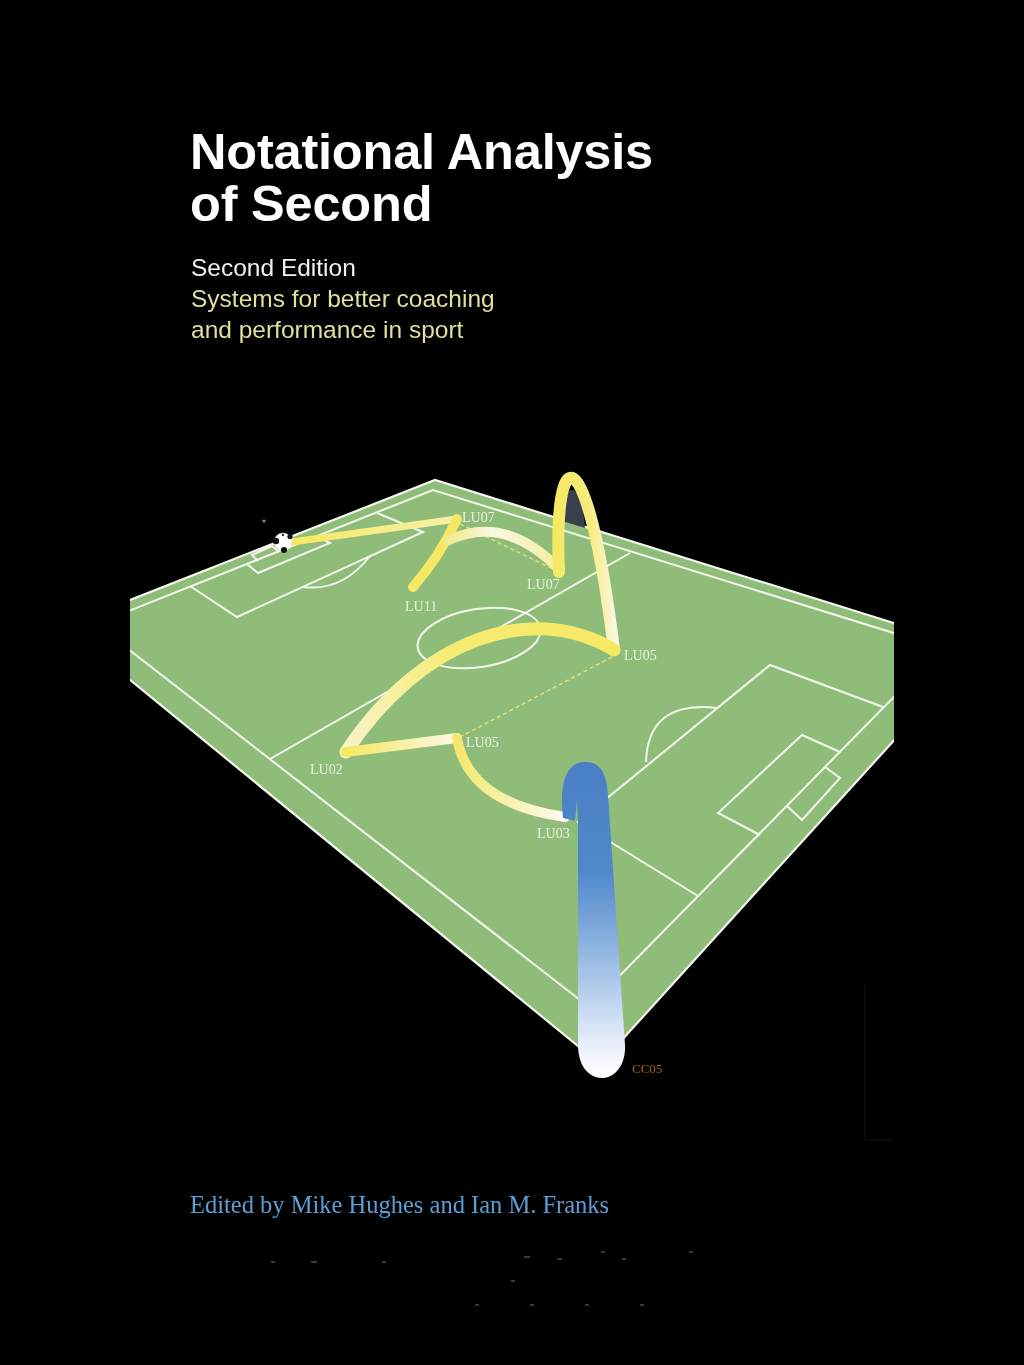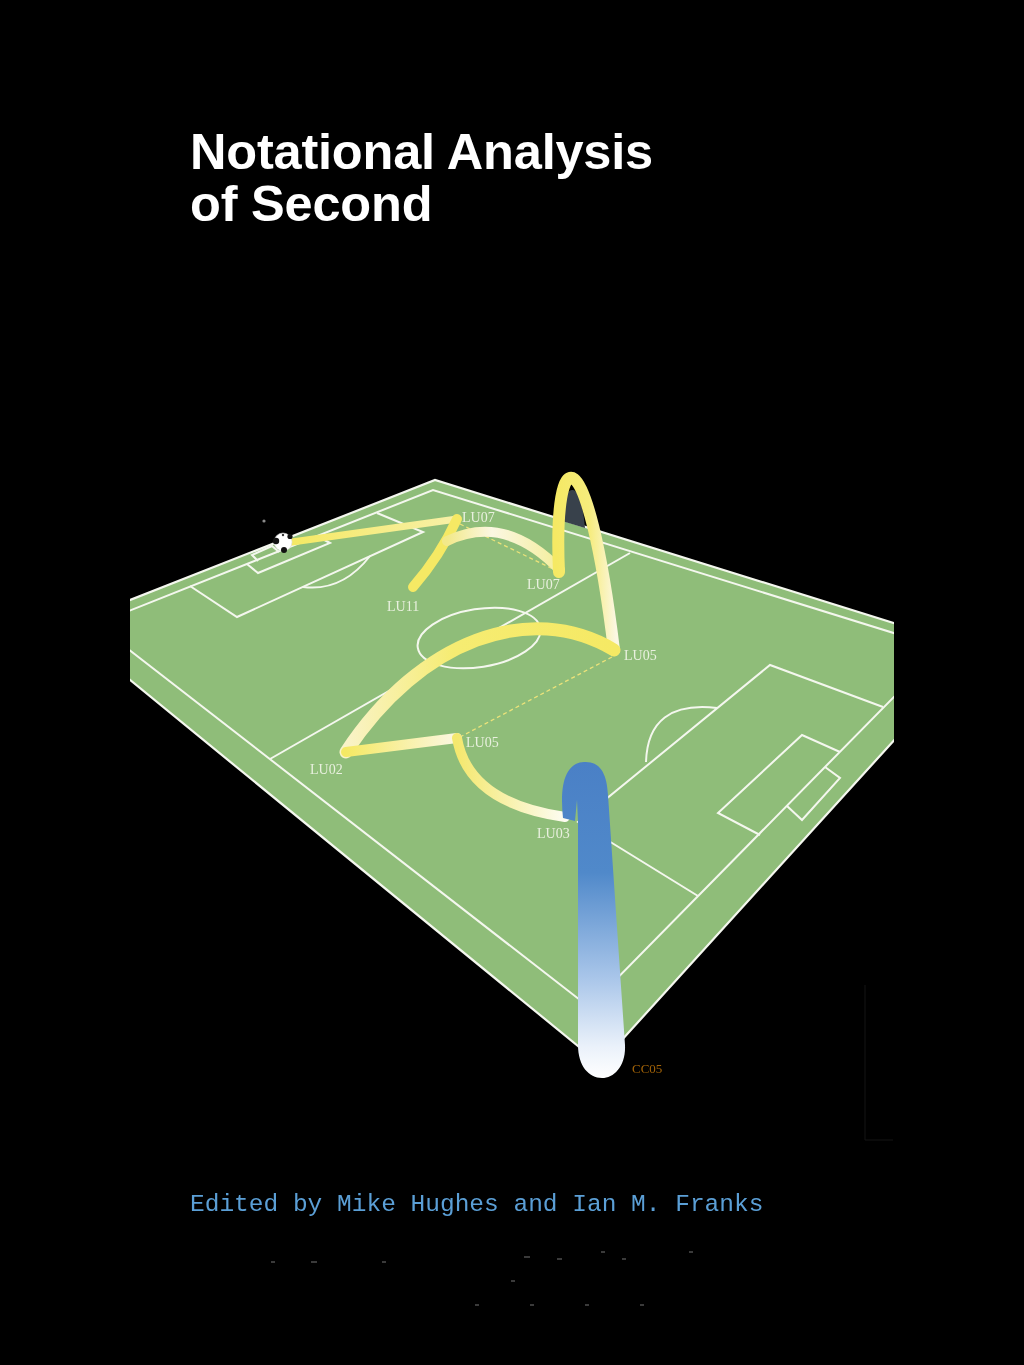--- a/index.html
+++ b/index.html
@@ -18,21 +18,21 @@
   }
   .sub {
     position: absolute; left: 191px; top: 252px;
     font-family: "Liberation Sans", sans-serif;
     font-size: 24.5px; line-height: 31px; white-space: nowrap;
   }
   .sub .edition { color: var(--edition, #f2f2f2); }
   .sub .tagline { color: var(--subtitle, #e3df9c); }
   .editors {
     position: absolute; left: 190px; top: 1189px;
-    font-family: Liberation Mono, monospace;
+    font-family: Liberation Serif, serif;
     font-size: 24.5px; line-height: 31px; white-space: nowrap;
     color: var(--editors, #5b9fd6);
   }
   .line { display: block; }
   svg.art { position: absolute; left: 0; top: 0; }
   .pitch-fill { fill: var(--pitch, #8fbd79); stroke: var(--pitch_lines, #f4f7ee); stroke-width: 2.2; }
   .mark { fill: none; stroke: var(--pitch_lines, #f4f7ee); stroke-width: 2; stroke-linejoin: miter; }
   .dash { fill: none; stroke: #ece37a; stroke-width: 1.3; stroke-dasharray: 4 3; }
   .pass { fill: none; stroke-linecap: round; stroke-linejoin: round; }
   .lbl {
@@ -46,20 +46,25 @@
 </head>
 <body>
 
 <div class="page">
 
   <div class="title">
     <span class="line">Notational Analysis</span>
     <span class="line">of Second</span>
   </div>
 
+  <div class="sub">
+    <span class="line edition">Second Edition</span>
+    <span class="line tagline">Systems for better coaching</span>
+    <span class="line tagline">and performance in sport</span>
+  </div>
 
   <svg class="art" width="1024" height="1365" viewBox="0 0 1024 1365">
     <defs>
       <clipPath id="pclip">
           <rect x="130" y="0" width="764" height="1365"></rect>
         </clipPath>
       <linearGradient id="gBall" gradientUnits="userSpaceOnUse" x1="292" y1="0" x2="457" y2="0">
         <stop offset="0" style="stop-color:var(--pass_yellow)"></stop>
         <stop offset="1" stop-color="#f7f0a8"></stop>
       </linearGradient>
@@ -151,21 +156,21 @@
       <rect x="475" y="1304" width="4" height="2"></rect>
       <rect x="530" y="1304" width="4" height="2"></rect>
       <rect x="585" y="1304" width="4" height="2"></rect>
       <rect x="640" y="1304" width="4" height="2"></rect>
     </g>
     <polyline points="865,985 865,1140 893,1140" fill="none" stroke="#141414" stroke-width="1"></polyline>
   </svg>
 
   <span class="lbl" style="left:462px;top:511px">LU07</span>
   <span class="lbl" style="left:527px;top:578px">LU07</span>
-  <span class="lbl" style="left:387px;top:600px">LU11</span>
+  <span class="lbl" style="left:405px;top:600px">LU11</span>
   <span class="lbl" style="left:624px;top:649px">LU05</span>
   <span class="lbl" style="left:466px;top:736px">LU05</span>
   <span class="lbl" style="left:310px;top:763px">LU02</span>
   <span class="lbl" style="left:537px;top:827px">LU03</span>
   <span class="lbl small" style="left:632px;top:1062px">CC05</span>
 
   <div class="editors">Edited by Mike Hughes and Ian M. Franks</div>
 </div>
 
 </body></html>

